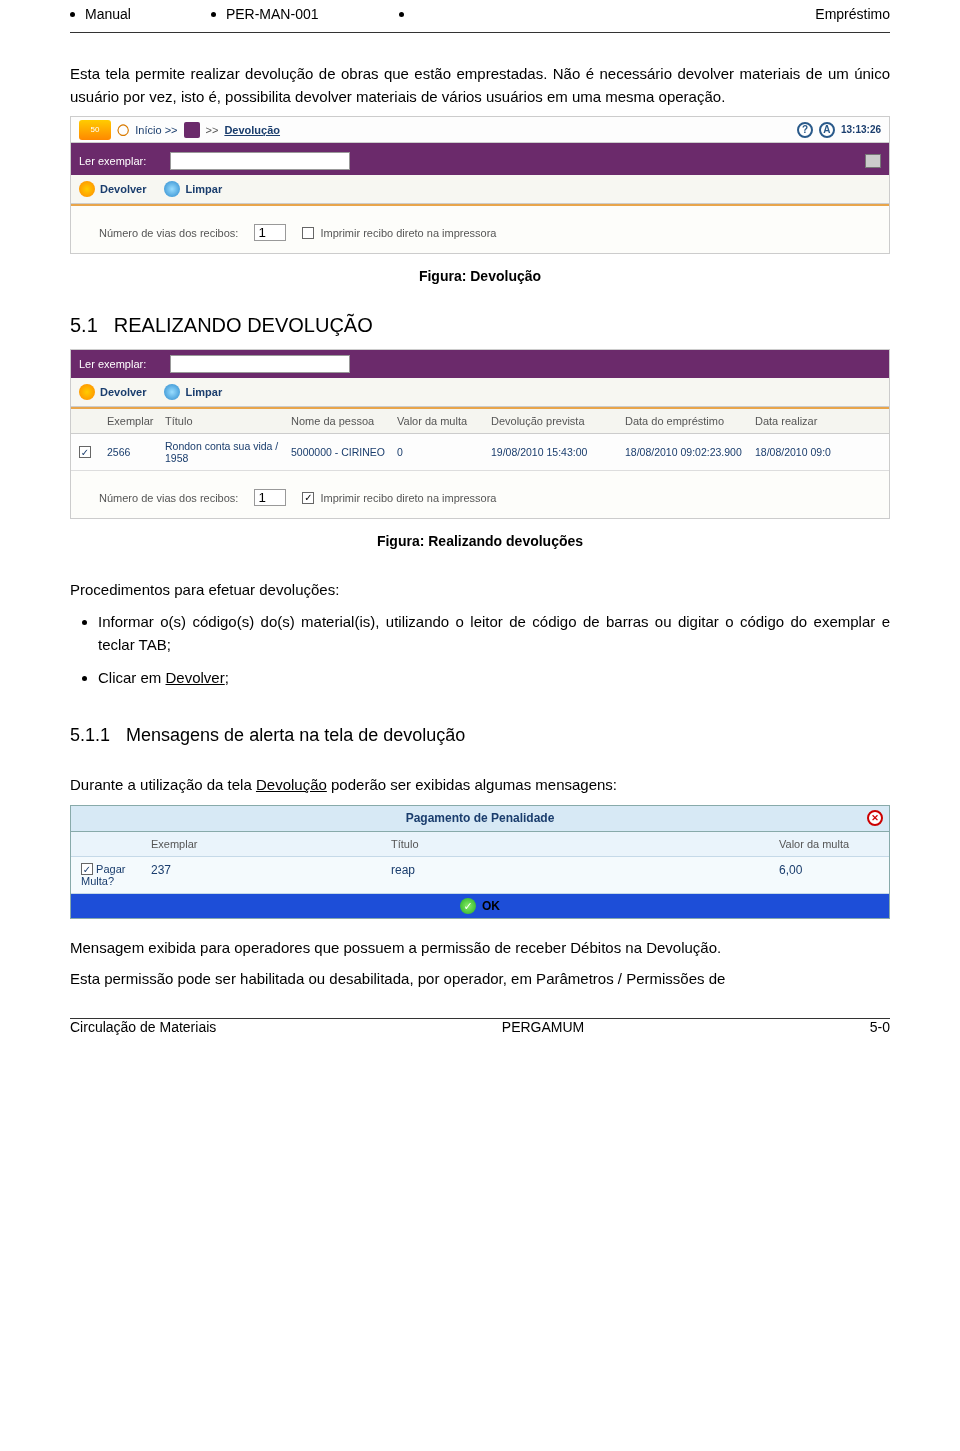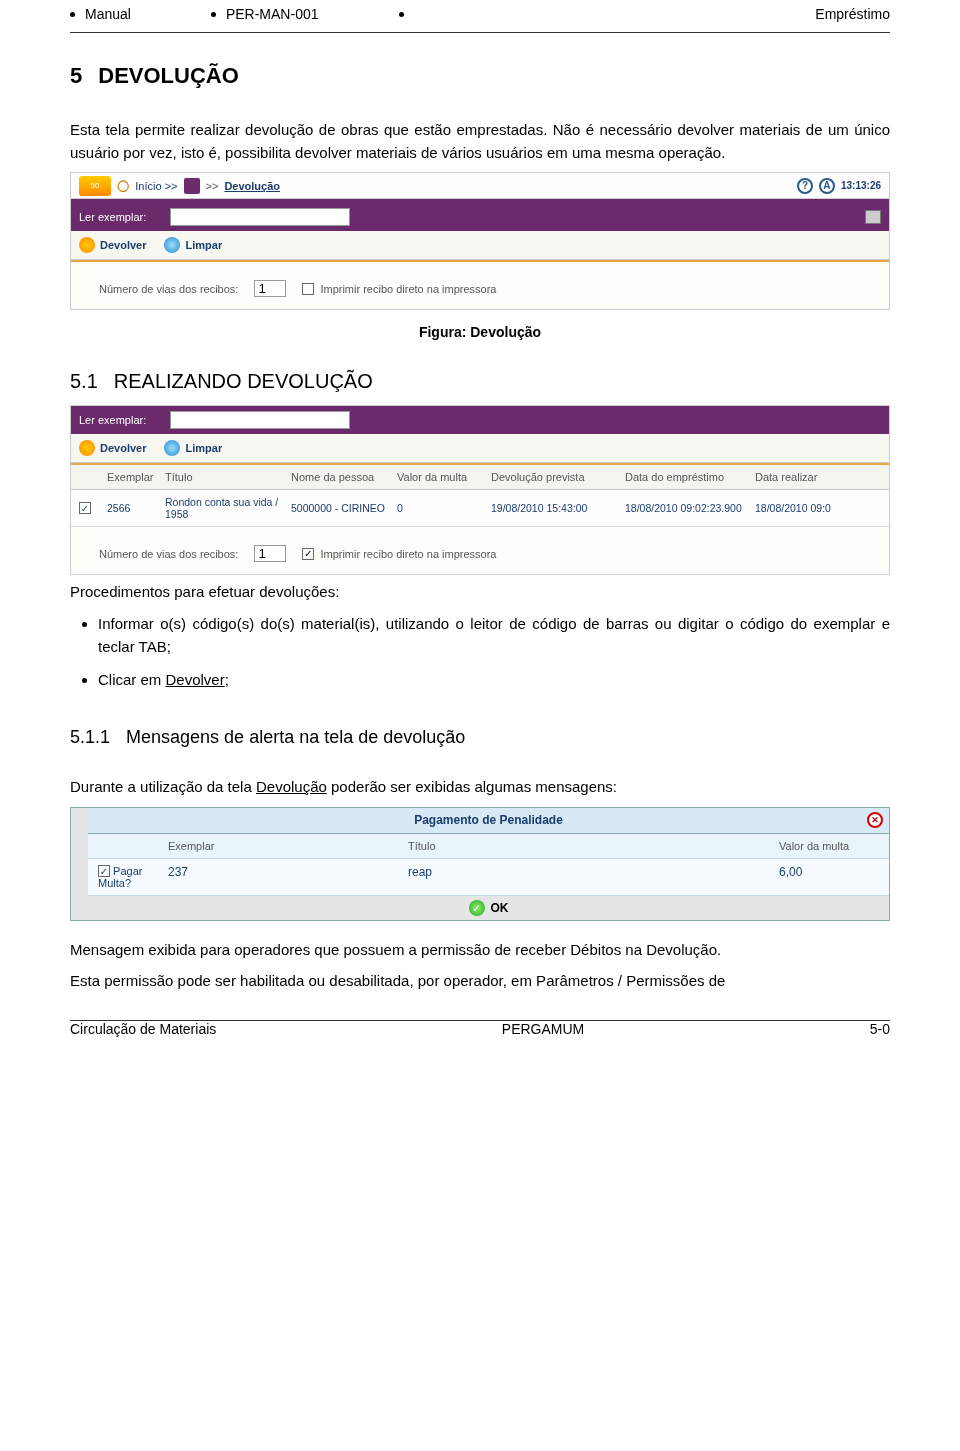--- a/index.html
+++ b/index.html
@@ -60,21 +60,21 @@
   .col-emp { width: 124px; }
   .col-efe { width: 100px; }
   .checkv { width: 12px; height: 12px; border: 1px solid #666; display: flex; align-items: center; justify-content: center; font-size: 10px; background: #fff; }
 
   ul.proc { list-style: disc; margin: 6px 0 10px 28px; }
   ul.proc li { font-size: 15px; line-height: 1.55; margin-bottom: 10px; text-align: justify; }
   .under { text-decoration: underline; }
 
   h3.sec { font-size: 18px; font-weight: 400; margin: 36px 0 28px 0; }
 
-  .modal { border: 1px solid #8aa; background: #e5e5e5; margin: 8px 0 18px 0; font-size: 12px; color: #1a3d6d; padding-left: 17px; }
+  .modal { border: 1px solid #8aa; background: #1d4ed8; margin: 8px 0 18px 0; font-size: 12px; color: #1a3d6d; }
   .modal-head { background: #d7e9f5; display: flex; justify-content: center; align-items: center; height: 26px; font-weight: bold; position: relative; border-bottom: 1px solid #8aa; }
   .modal-head .close { position: absolute; right: 6px; width: 16px; height: 16px; border-radius: 50%; background: #fff; border: 2px solid #c00; display: flex; align-items: center; justify-content: center; font-size: 9px; color: #c00; }
   .modal-row { display: flex; border-bottom: 1px solid #c5d9e8; }
   .modal-row > div { padding: 6px 10px; }
   .m-col1 { width: 70px; font-size: 11px; }
   .m-col2 { width: 240px; }
   .m-col3 { flex: 1; }
   .m-col4 { width: 120px; }
   .modal-foot { display: flex; justify-content: center; align-items: center; gap: 6px; padding: 4px; }
   .modal-foot .ok { font-weight: bold; color: #000; font-size: 12px; }
@@ -97,23 +97,20 @@
       </div>
     <div class="header-item">
         <span class="bullet"></span>
       </div>
     <div class="header-item" style="margin-left:auto">
         <span>Empréstimo</span>
       </div>
   </div>
   <hr class="hr">
 
-  <h1 class="sec">
-    <span class="num">5</span><span>DEVOLUÇÃO</span>
-  </h1>
 
   <p class="body">Esta tela permite realizar devolução de obras que estão emprestadas. Não é necessário devolver materiais de um único usuário por vez, isto é, possibilita devolver materiais de vários usuários em uma mesma operação.</p>
 
   <div class="fig">
     <div class="fig-breadcrumb">
       <div class="logo-pucpr" style="width:32px;height:20px;background:linear-gradient(#fc0,#f80)">50</div>
       <span class="arrow-orange">◯</span>
       <span style="color:#1a3d6d">Início &gt;&gt;</span>
       <span style="width:16px;height:16px;background:#6b2a6b;border-radius:2px"></span>
       <span>&gt;&gt;</span>
@@ -196,20 +193,21 @@
     </div>
     <div class="receipt-row">
       <span>Número de vias dos recibos:</span>
       <input type="text" value="1" style="">
       <div class="chk">
           <span class="box">✓</span>
           <span>Imprimir recibo direto na impressora</span>
         </div>
     </div>
   </div>
+  <div class="fig-caption">Figura: Realizando devoluções</div>
 
   <p class="body">Procedimentos para efetuar devoluções:</p>
   <ul class="proc">
     <li>Informar o(s) código(s) do(s) material(is), utilizando o leitor de código de barras ou digitar o código do exemplar e teclar TAB;</li>
     <li><span>Clicar em </span><span class="under">Devolver</span><span>;</span></li>
   </ul>
 
   <h3 class="sec">
     <span class="num">5.1.1</span><span>Mensagens de alerta na tela de devolução</span>
   </h3>

